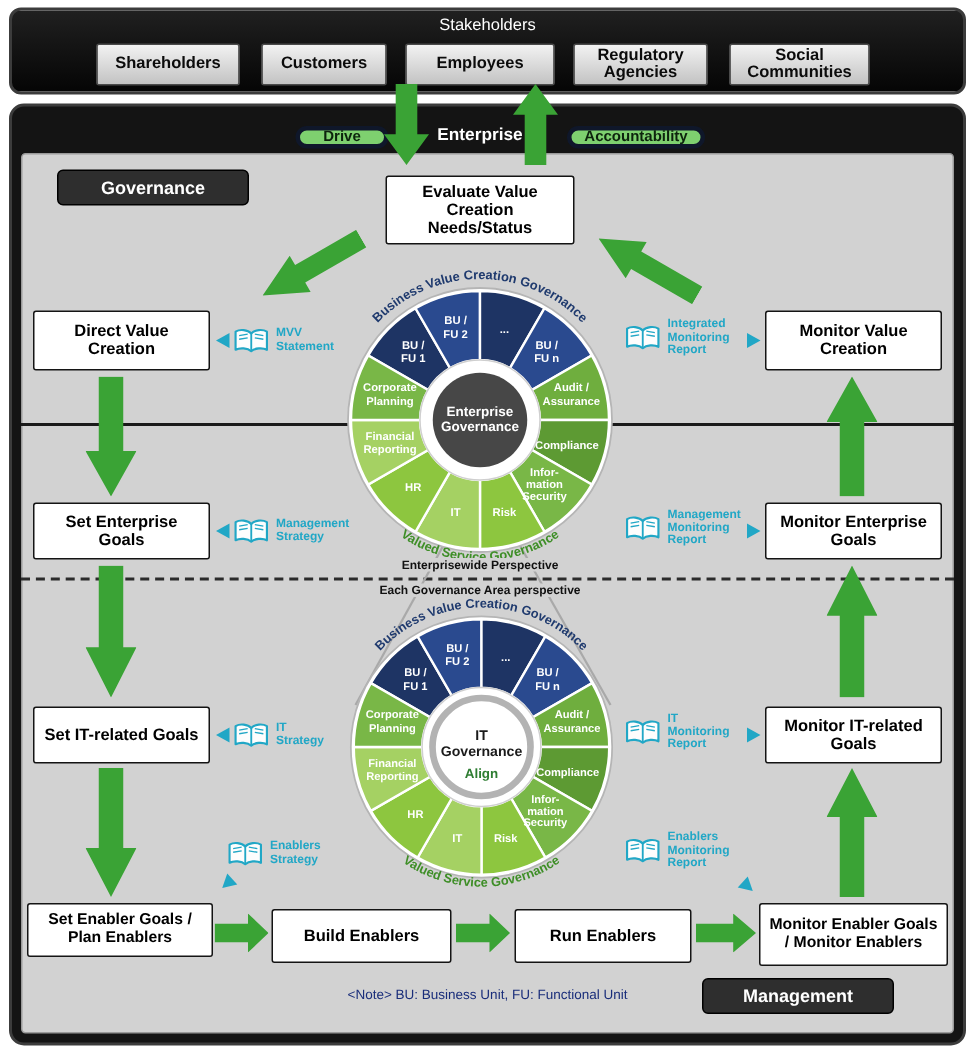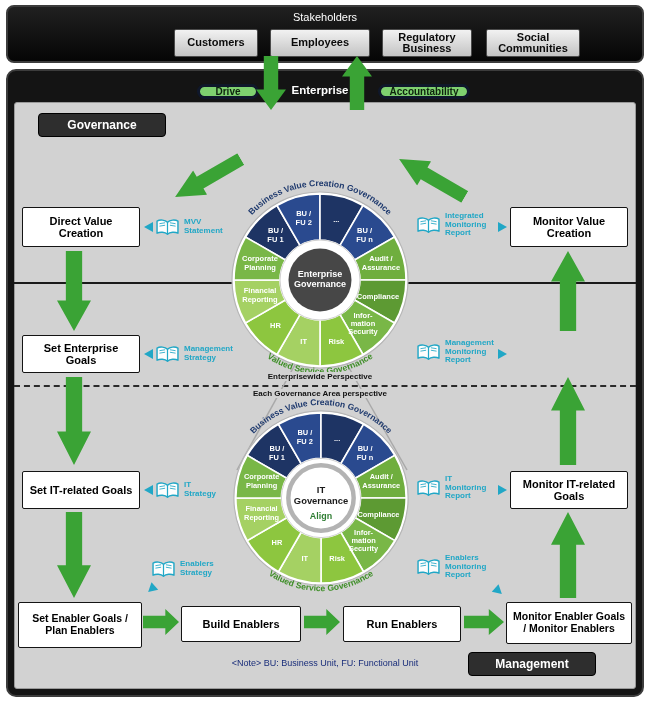--- a/index.html
+++ b/index.html
@@ -44,23 +44,24 @@
   .ctrD{font-size:9.5px;font-weight:bold;fill:#1a1a1a;text-anchor:middle}
   .alignT{font-size:9px;font-weight:bold;fill:#2e7d32;text-anchor:middle}
 </style>
 </head>
 <body>
 
 <div class="canvas">
 
   <div class="abs bar" style="left:6px;top:5px;width:638px;height:58px">
     <div class="sk-title">Stakeholders</div>
+    <div class="sk-box" style="left:56px;top:22px;width:96px;height:28px">Shareholders</div>
     <div class="sk-box" style="left:166px;top:22px;width:84px;height:28px">Customers</div>
     <div class="sk-box" style="left:262px;top:22px;width:100px;height:28px">Employees</div>
-    <div class="sk-box" style="left:374px;top:22px;width:90px;height:28px">Regulatory Business</div>
+    <div class="sk-box" style="left:374px;top:22px;width:90px;height:28px">Regulatory Agencies</div>
     <div class="sk-box" style="left:478px;top:22px;width:94px;height:28px">Social Communities</div>
   </div>
 
   <div class="abs frame" style="left:6px;top:69px;width:638px;height:628px"></div>
   <div class="abs ent-title" style="left:285px;top:84px;width:70px">Enterprise</div>
   <div class="abs chip" style="left:197px;top:84px;width:62px;height:15px">Drive</div>
   <div class="abs chip" style="left:378px;top:84px;width:92px;height:15px">Accountability</div>
 
   <div class="abs panel" style="left:14px;top:102px;width:622px;height:587px"></div>
 
@@ -176,27 +177,29 @@
       <text class="arc-b"><textPath href="#arcBB" startOffset="50%">Valued Service Governance</textPath></text>
     </svg>
   </div>
 
   <div class="abs divlabel" style="left:320px;top:372px;transform:translateX(-50%)">Enterprisewide Perspective</div>
   <div class="abs divlabel" style="left:320px;top:389px;transform:translateX(-50%)">Each Governance Area perspective</div>
 
   <div class="abs tag" style="left:38px;top:113px;width:128px;height:24px">Governance</div>
   <div class="abs tag" style="left:468px;top:652px;width:128px;height:24px">Management</div>
 
+  <div class="abs pbox" style="left:257px;top:117px;width:126px;height:46px">Evaluate Value Creation Needs/Status</div>
 
   <div class="abs pbox" style="left:22px;top:207px;width:118px;height:40px">Direct Value Creation</div>
   <div class="abs pbox" style="left:22px;top:335px;width:118px;height:38px">Set Enterprise Goals</div>
   <div class="abs pbox" style="left:22px;top:471px;width:118px;height:38px">Set IT-related Goals</div>
-  <div class="abs pbox small" style="left:18px;top:602px;width:124px;height:46px">Set Enabler Goals / Plan Enablers</div>
+  <div class="abs pbox small" style="left:18px;top:602px;width:124px;height:36px">Set Enabler Goals / Plan Enablers</div>
 
   <div class="abs pbox" style="left:510px;top:207px;width:118px;height:40px">Monitor Value Creation</div>
+  <div class="abs pbox" style="left:510px;top:335px;width:118px;height:38px">Monitor Enterprise Goals</div>
   <div class="abs pbox" style="left:510px;top:471px;width:118px;height:38px">Monitor IT-related Goals</div>
   <div class="abs pbox small" style="left:506px;top:602px;width:126px;height:42px">Monitor Enabler Goals / Monitor Enablers</div>
 
   <div class="abs pbox" style="left:181px;top:606px;width:120px;height:36px">Build Enablers</div>
   <div class="abs pbox" style="left:343px;top:606px;width:118px;height:36px">Run Enablers</div>
 
   <div class="abs arr right" style="left:170px;top:164px;width:76px;height:28px;transform:rotate(150deg)"></div>
   <div class="abs arr right" style="left:394px;top:164px;width:76px;height:28px;transform:rotate(210deg)"></div>
 
   <div class="abs arr down" style="left:57px;top:251px;width:34px;height:80px"></div>

